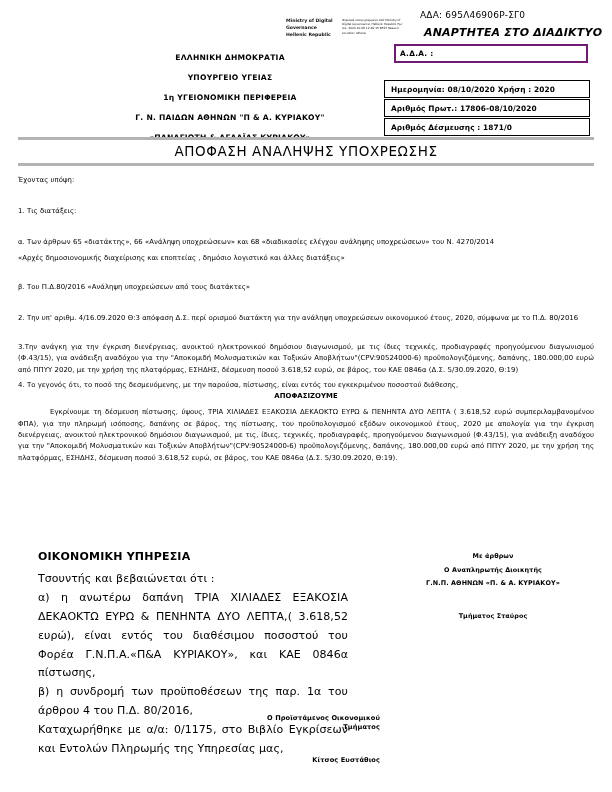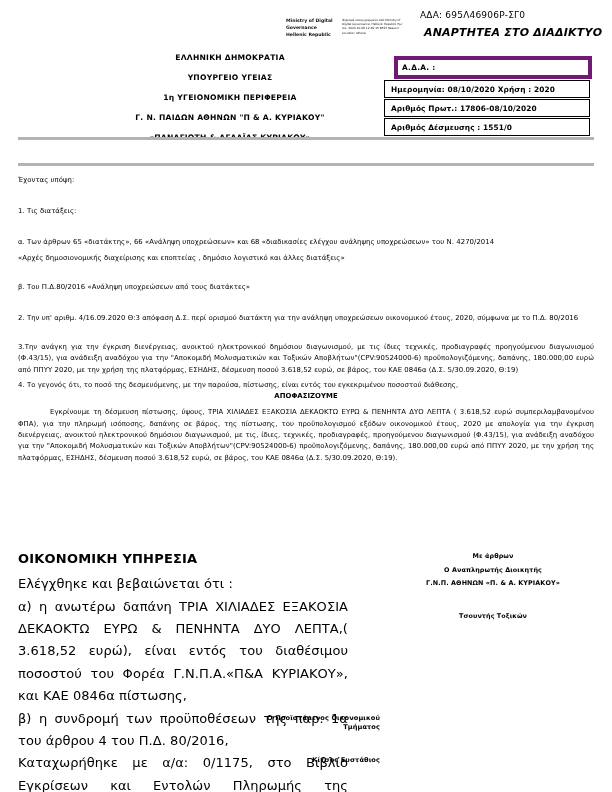--- a/index.html
+++ b/index.html
@@ -18,21 +18,21 @@
   .org div{font-size:7.6px;font-weight:bold;letter-spacing:.25px;line-height:1;margin-bottom:12.5px;white-space:nowrap;}
   .org div:last-child{margin-bottom:0;}
 
   .sigstamp{position:absolute;left:286px;top:18px;width:120px;display:flex;gap:4px;}
   .sigstamp .lbl{font-size:4.6px;line-height:1.5;font-weight:bold;color:#111;width:52px;}
   .sigstamp .det{font-size:2.9px;line-height:1.45;color:#111;width:62px;word-break:break-word;}
 
   .ada-top{position:absolute;left:420px;top:10px;font-size:9px;letter-spacing:.2px;white-space:nowrap;}
   .anartitea{position:absolute;left:424px;top:26px;font-size:11px;font-weight:bold;letter-spacing:.2px;white-space:nowrap;font-style:italic;}
 
-  .adabox{position:absolute;left:394px;top:56px;width:190px;height:15px;border:4px solid #701a75;}
+  .adabox{position:absolute;left:394px;top:44px;width:190px;height:15px;border:2px solid #701a75;}
   .adabox span{position:absolute;left:4px;top:3px;font-size:7.4px;font-weight:bold;letter-spacing:.3px;}
 
   .fieldbox{position:absolute;left:384px;width:204px;height:16px;border:1px solid #000;}
   .fieldbox span{position:absolute;left:6px;top:3.5px;font-size:7.4px;font-weight:bold;letter-spacing:.1px;white-space:nowrap;text-align:right;}
   #fb1{top:80px;} #fb2{top:99px;} #fb3{top:118px;}
 
   
   .rule{position:absolute;left:18px;width:576px;height:3px;background:#b3b3b3;}
   #rule-top{top:137px;}
   #rule-bot{top:163px;}
@@ -43,21 +43,21 @@
   .body{position:absolute;left:18px;top:175px;width:576px;}
   p{margin:0;font-size:6.9px;line-height:1.62;text-align:justify;letter-spacing:.05px;}
   .sp8{height:8px;} .sp12{height:12px;} .sp6{height:6px;} .sp4{height:4px;}
   .ctr{text-align:center;font-weight:bold;}
 
   .decide{margin-top:5px;text-align:justify;text-indent:32px;font-size:6.9px;line-height:1.66;}
 
   
   .lower{position:absolute;left:18px;top:548px;width:576px;}
   .lower-left{width:330px;}
-  .lower-left p{font-size:13px;line-height:1.72;text-align:justify;}
+  .lower-left p{font-size:11px;line-height:1.72;text-align:justify;margin-left:20px;}
   .secthead{font-weight:bold;font-size:7.2px;letter-spacing:.2px;margin-bottom:3px;}
 
   .signright{position:absolute;left:392px;top:552px;width:202px;text-align:center;}
   .signright div{font-size:6.4px;font-weight:bold;line-height:1.35;margin-bottom:5px;letter-spacing:.1px;}
   .signright .name{margin-top:24px;}
 
   .signcenter{position:absolute;left:150px;top:714px;width:230px;text-align:right;}
   .signcenter div{font-size:6.6px;font-weight:bold;line-height:1.4;letter-spacing:.1px;}
   .signcenter .name{margin-top:24px;}
 </style>
@@ -88,25 +88,26 @@
       <span>Α.Δ.Α. :</span>
     </div>
 
     <div class="fieldbox" id="fb1">
       <span>Ημερομηνία: 08/10/2020 Χρήση : 2020</span>
     </div>
     <div class="fieldbox" id="fb2">
       <span>Αριθμός Πρωτ.: 17806-08/10/2020</span>
     </div>
     <div class="fieldbox" id="fb3">
-      <span>Αριθμός Δέσμευσης : 1551/0</span>
+      <span>Αριθμός Δέσμευσης : 1871/0</span>
     </div>
   </div>
 
   <div class="rule" id="rule-top"></div>
+  <div class="doctitle">ΑΠΟΦΑΣΗ ΑΝΑΛΗΨΗΣ ΥΠΟΧΡΕΩΣΗΣ</div>
   <div class="rule" id="rule-bot"></div>
 
   <div class="body">
 
     <p>Έχοντας υπόψη:</p>
     <div class="sp12"></div>
     <div class="sp8"></div>
 
     <p>1. Τις διατάξεις:</p>
     <div class="sp12"></div>
@@ -132,32 +133,32 @@
     <p>4. Το γεγονός ότι, το ποσό της δεσμευόμενης, με την παρούσα, πίστωσης, είναι εντός του εγκεκριμένου ποσοστού διάθεσης,</p>
 
     <p class="ctr">ΑΠΟΦΑΣΙΖΟΥΜΕ</p>
 
     <p class="decide">Εγκρίνουμε τη δέσμευση πίστωσης, ύψους, ΤΡΙΑ ΧΙΛΙΑΔΕΣ ΕΞΑΚΟΣΙΑ ΔΕΚΑΟΚΤΩ ΕΥΡΩ &amp; ΠΕΝΗΝΤΑ ΔΥΟ ΛΕΠΤΑ ( 3.618,52 ευρώ συμπεριλαμβανομένου ΦΠΑ), για την πληρωμή ισόποσης, δαπάνης σε βάρος, της πίστωσης, του προϋπολογισμού εξόδων  οικονομικού έτους, 2020 με απολογία για την έγκριση διενέργειας, ανοικτού ηλεκτρονικού δημόσιου διαγωνισμού, με τις, ίδιες, τεχνικές, προδιαγραφές, προηγούμενου διαγωνισμού (Φ.43/15), για ανάδειξη αναδόχου για την "Αποκομιδή Μολυσματικών και Τοξικών Αποβλήτων"(CPV:90524000-6) προϋπολογιζόμενης, δαπάνης, 180.000,00 ευρώ από ΠΠΥΥ 2020, με την χρήση της πλατφόρμας, ΕΣΗΔΗΣ, δέσμευση ποσού 3.618,52 ευρώ, σε βάρος, του ΚΑΕ 0846α (Δ.Σ. 5/30.09.2020, Θ:19).</p>
   </div>
 
   <div class="lower">
     <div class="lower-left">
       <p class="secthead">ΟΙΚΟΝΟΜΙΚΗ ΥΠΗΡΕΣΙΑ</p>
-      <p>Ελέγχθηκε και βεβαιώνεται ότι :</p>
+      <p>Τσουντής και βεβαιώνεται ότι :</p>
       <p>α) η ανωτέρω δαπάνη ΤΡΙΑ ΧΙΛΙΑΔΕΣ ΕΞΑΚΟΣΙΑ ΔΕΚΑΟΚΤΩ ΕΥΡΩ &amp; ΠΕΝΗΝΤΑ ΔΥΟ ΛΕΠΤΑ,( 3.618,52 ευρώ), είναι εντός του διαθέσιμου ποσοστού   του Φορέα Γ.Ν.Π.Α.«Π&amp;Α ΚΥΡΙΑΚΟΥ»,  και ΚΑΕ 0846α πίστωσης,</p>
       <p>β) η συνδρομή των προϋποθέσεων της παρ. 1α του άρθρου 4 του Π.Δ. 80/2016,</p>
       <p>Καταχωρήθηκε με α/α: 0/1175, στο Βιβλίο Εγκρίσεων και Εντολών Πληρωμής της Υπηρεσίας μας,</p>
     </div>
   </div>
 
   <div class="signright">
     <div>Με άρθρων</div>
     <div>Ο Αναπληρωτής Διοικητής</div>
     <div>Γ.Ν.Π. ΑΘΗΝΩΝ «Π. &amp; Α. ΚΥΡΙΑΚΟΥ»</div>
-    <div class="name">Τσουντής Τοξικών</div>
+    <div class="name">Τμήματος Σταύρος</div>
   </div>
 
   <div class="signcenter">
     <div>Ο Προϊστάμενος Οικονομικού</div>
     <div>Τμήματος</div>
     <div class="name">Κίτσος Ευστάθιος</div>
   </div>
 
 </div>
 

